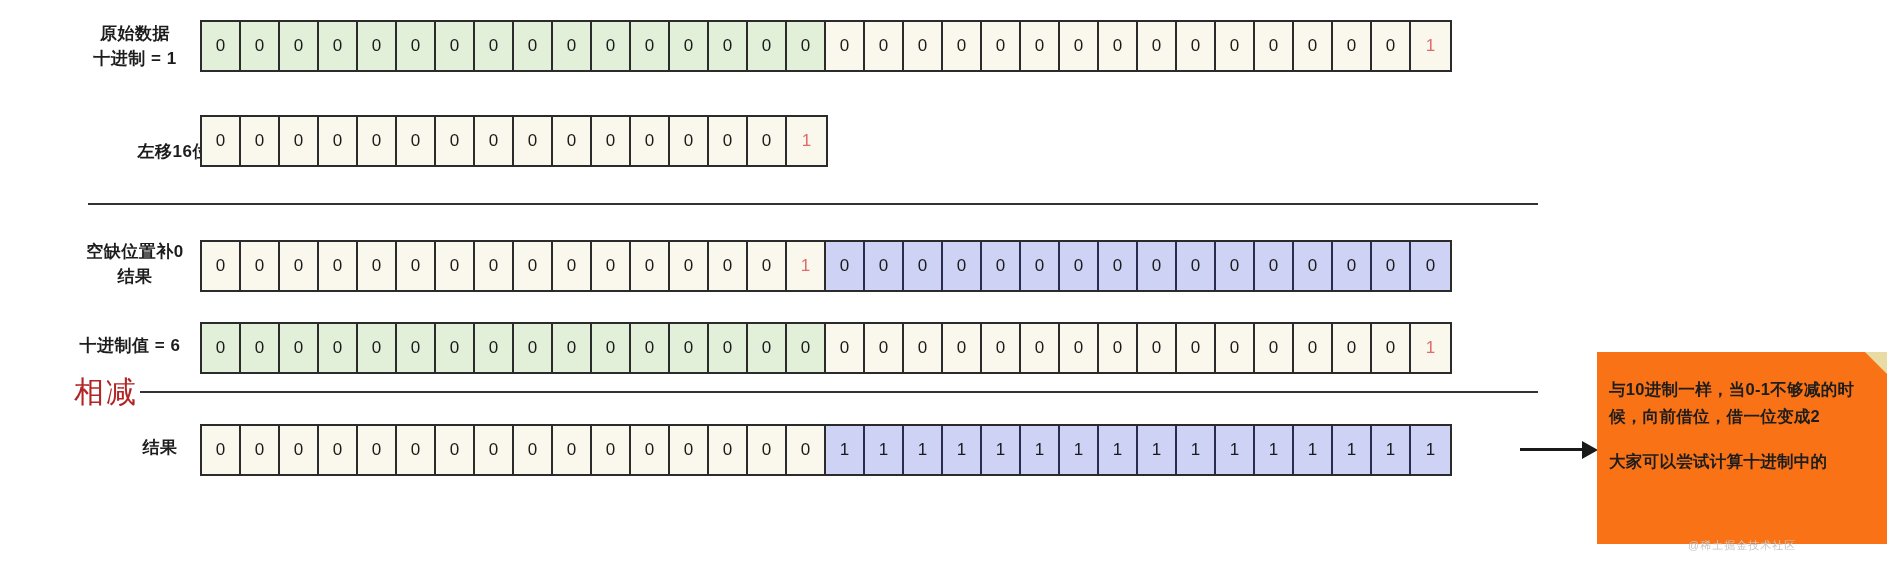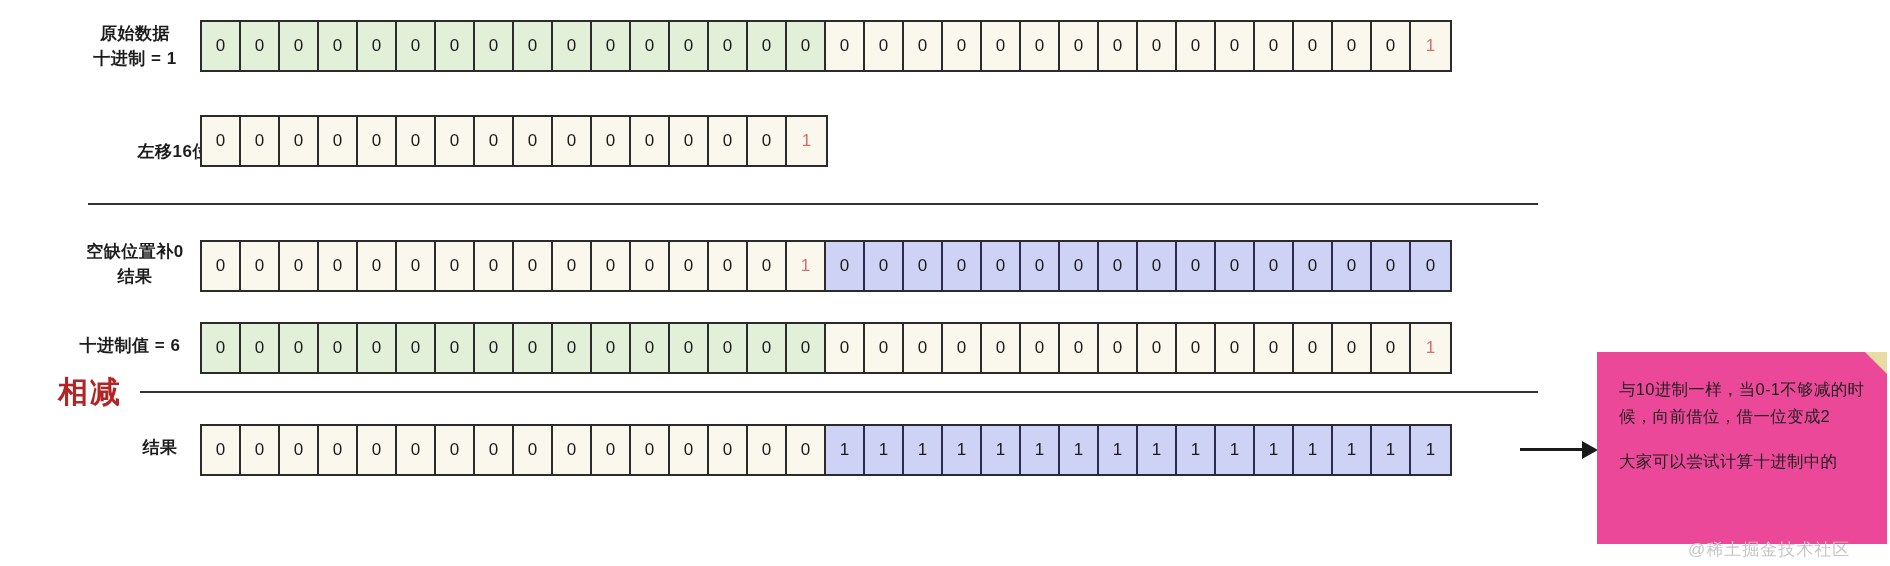--- a/index.html
+++ b/index.html
@@ -70,65 +70,66 @@
   .divider {
     position: absolute;
     height: 2px;
     background: #333333;
   }
 
   
   .sub-label {
     position: absolute;
     font-size: 30px;
-    font-weight: 700;
+    font-weight: 400;
     color: #b32424;
     letter-spacing: 2px;
     font-family: "Liberation Sans", "DejaVu Sans", sans-serif;
+    margin-left: 16px;
   }
 
   
   .arrow-line {
     position: absolute;
     height: 3px;
     background: #1a1a1a;
   }
   .arrow-head {
     position: absolute;
     width: 0; height: 0;
     border-top: 9px solid transparent;
     border-bottom: 9px solid transparent;
     border-left: 16px solid #1a1a1a;
   }
 
   
   .note {
     position: absolute;
-    background: #ec4899;
+    background: #f97316;
     box-sizing: border-box;
-    padding: 24px 22px 18px 22px;
+    padding: 24px 22px 18px 12px;
     font-size: 16.5px;
     line-height: 1.65;
     color: #1d1d1d;
-    font-weight: 400;
+    font-weight: 700;
     letter-spacing: .3px;
   }
   .note .fold {
     position: absolute;
     top: 0; right: 0;
     width: 0; height: 0;
     border-left: 22px solid transparent;
     border-top: 22px solid #e8dca4;
   }
   .note p { margin: 0; }
   .note .gap { height: 18px; }
 
   .watermark {
     position: absolute;
-    font-size: 17px;
+    font-size: 11px;
     color: #c6c6c6;
     letter-spacing: 1px;
     font-weight: 500;
   }
 </style>
 </head>
 <body>
 
 <div class="canvas">
 

